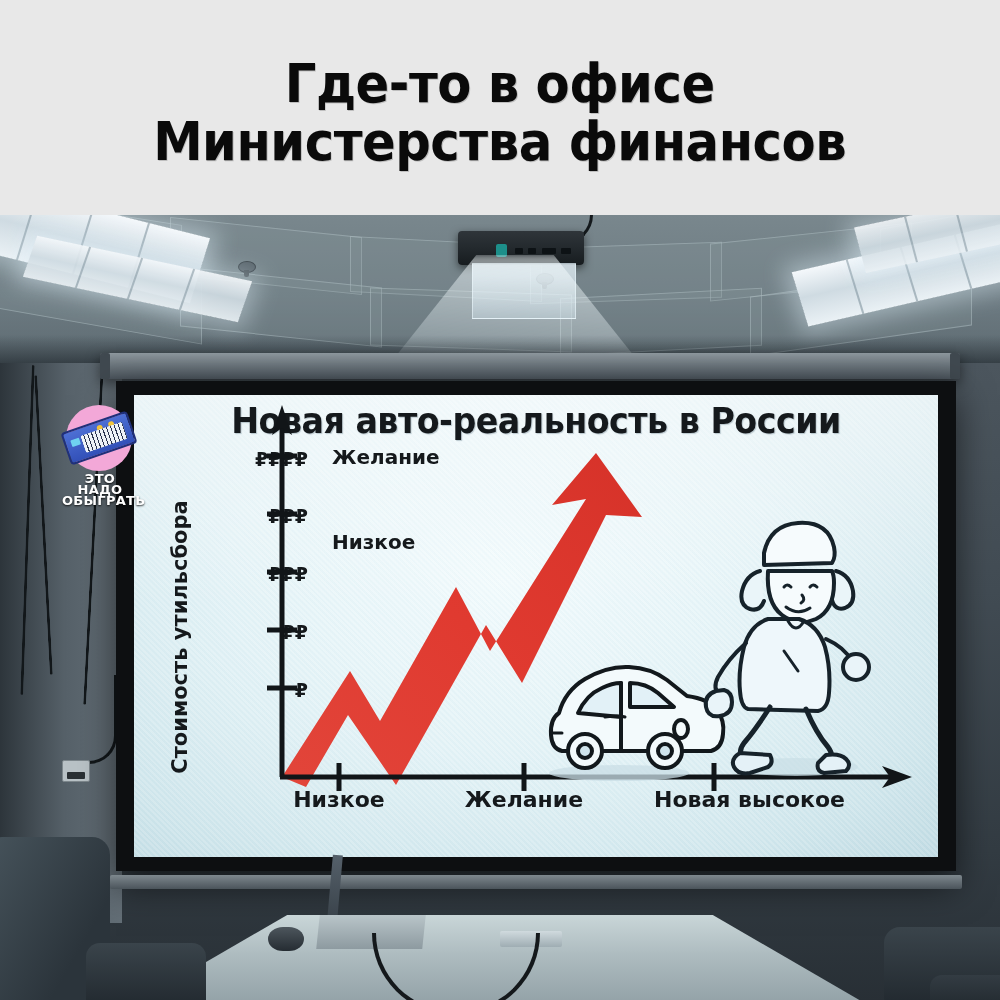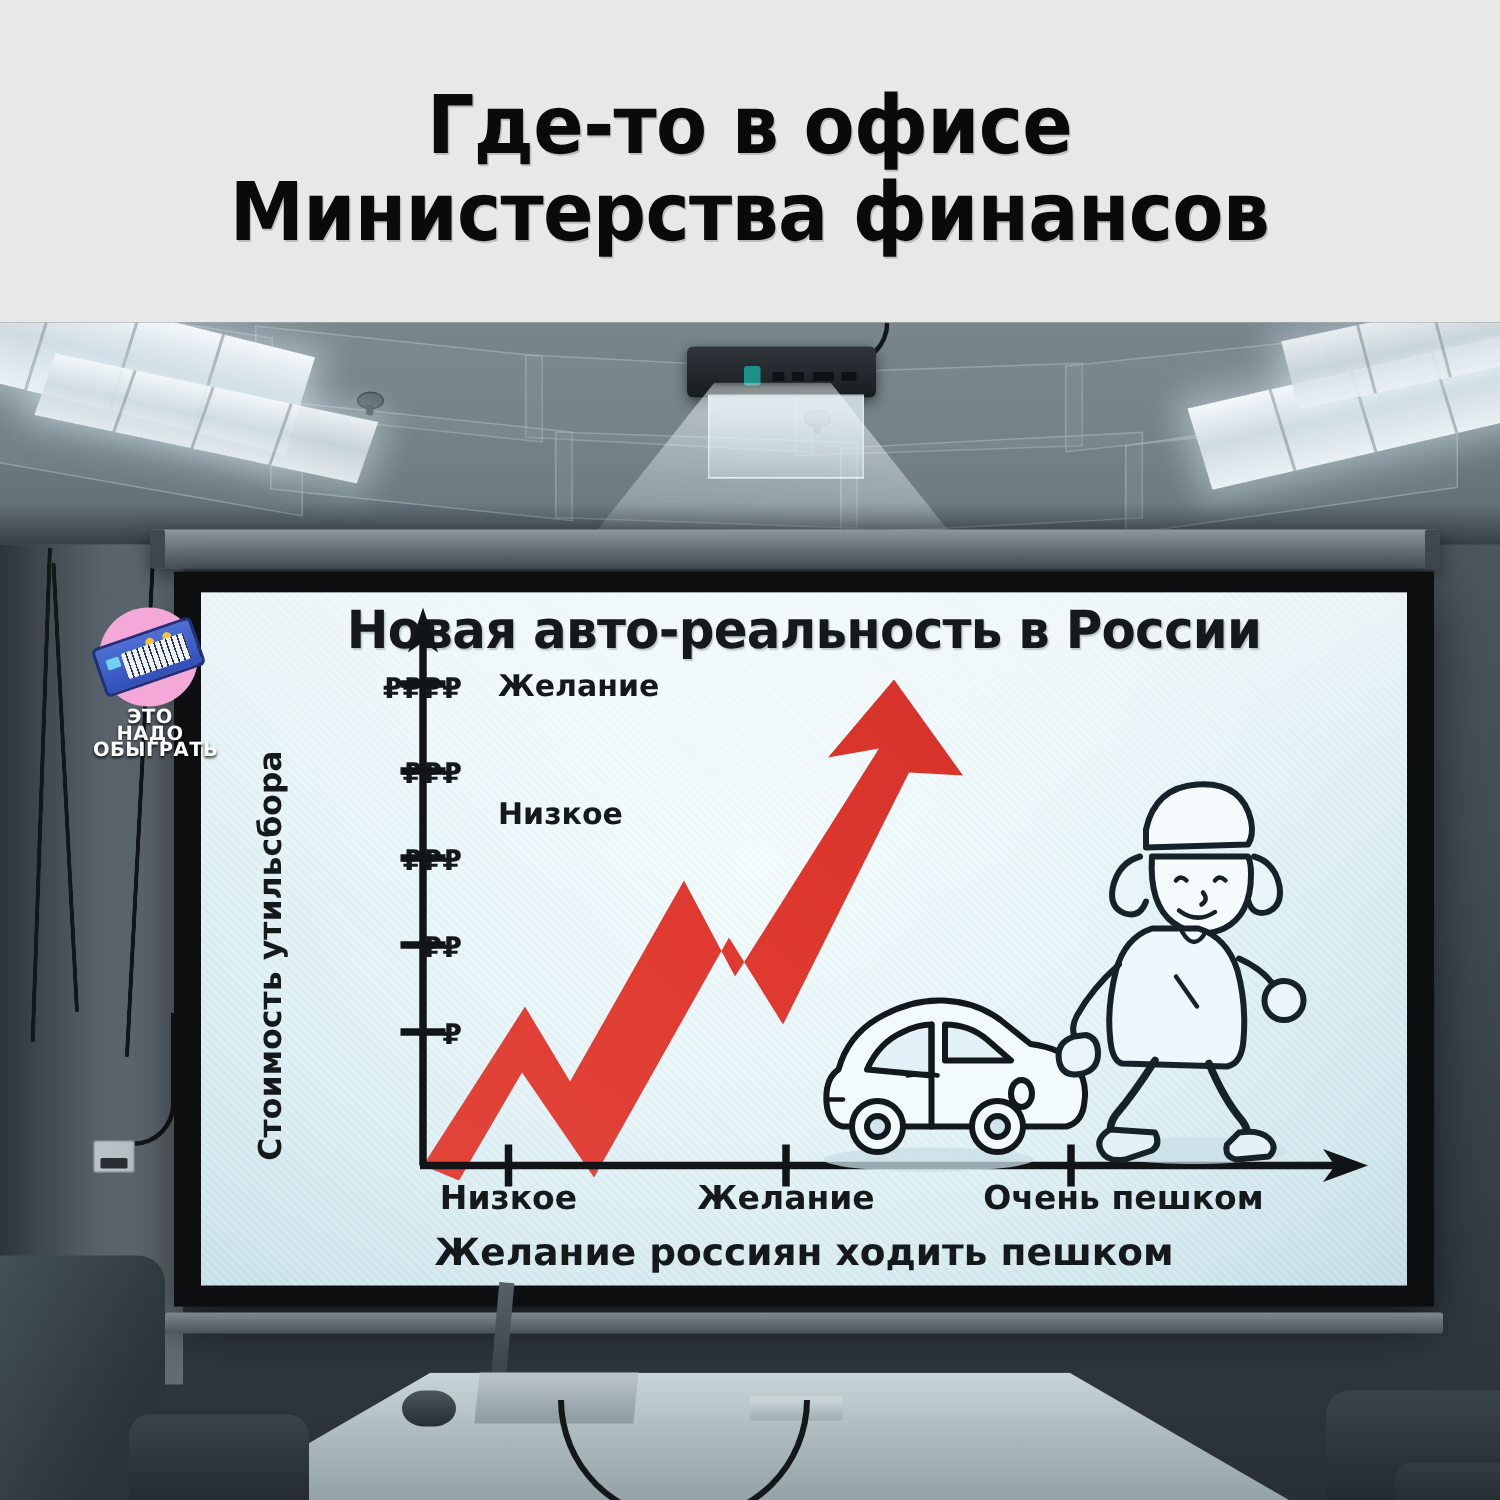--- a/index.html
+++ b/index.html
@@ -208,34 +208,33 @@
 
     <div class="screen-frame">
       <div class="screen">
         <div class="screen-glow"></div>
 
         <div class="slide">
 
           <div class="slide-title">Новая авто-реальность в России</div>
 
           <div class="ylabel">Стоимость утильсбора</div>
-          <div class="xlabel">Желание россиян ходить пешком</div>
 
           <div class="ytick-text" style="top:53px;right:630px;">₽₽₽₽</div>
           <div class="ytick-text" style="top:110px;right:630px;">₽₽₽</div>
           <div class="ytick-text" style="top:168px;right:630px;">₽₽₽</div>
           <div class="ytick-text" style="top:226px;right:630px;">₽₽</div>
           <div class="ytick-text" style="top:284px;right:630px;">₽</div>
 
           <div class="zone-text" style="left:198px;top:50px;">Желание</div>
           <div class="zone-text" style="left:198px;top:135px;">Низкое</div>
 
           <div class="xtick-text" style="left:145px;top:392px;width:120px;">Низкое</div>
           <div class="xtick-text" style="left:330px;top:392px;width:120px;">Желание</div>
-          <div class="xtick-text" style="left:520px;top:392px;width:190px;">Очень пешком</div>
+          <div class="xtick-text" style="left:520px;top:392px;width:190px;">Новая высокое</div>
 
           <svg class="axes" viewBox="0 0 804 462">
             <defs>
               <linearGradient id="redg" x1="0" y1="1" x2="1" y2="0">
                 <stop offset="0%" stop-color="#e2453a"></stop>
                 <stop offset="50%" stop-color="#e03a30"></stop>
                 <stop offset="100%" stop-color="#d63229"></stop>
               </linearGradient>
             </defs>
 

